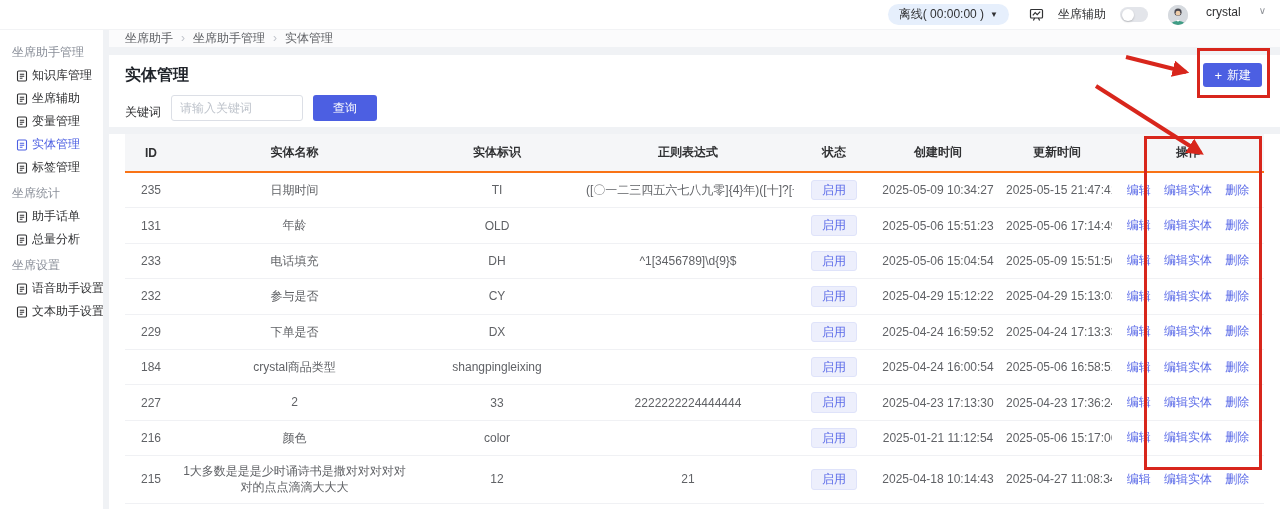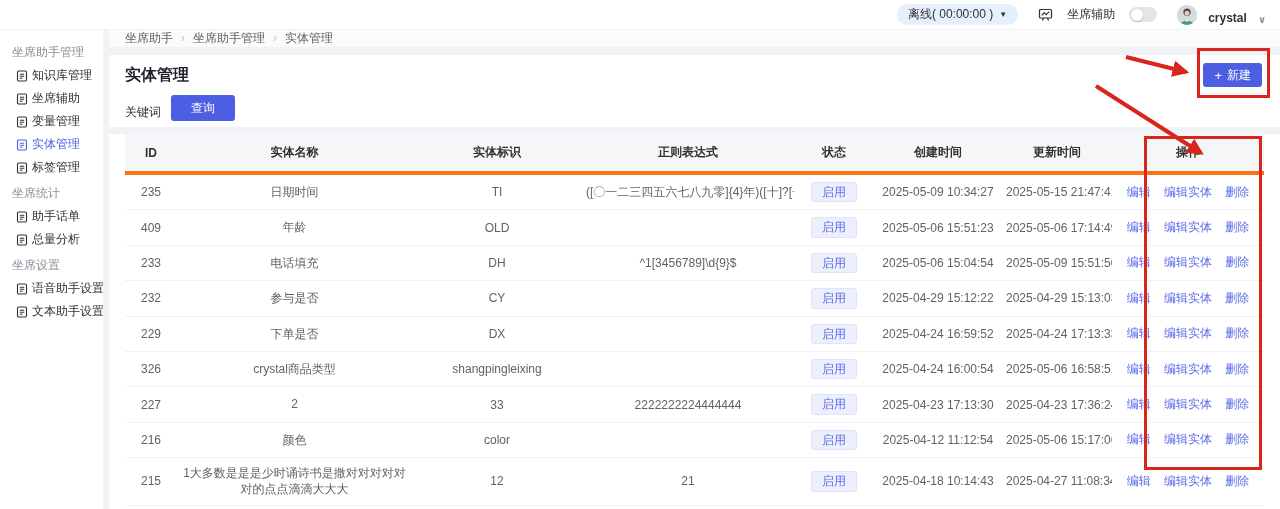--- a/index.html
+++ b/index.html
@@ -12,21 +12,21 @@
 
   
   .topbar { height:30px; background:#fff; display:flex; align-items:center; justify-content:flex-end; padding-right:14px; border-bottom:1px solid #f2f3f5; }
   .topbar-right { display:flex; align-items:center; gap:20px; }
   .status-pill { display:flex; align-items:center; gap:6px; background:#e6effc; border-radius:11px; height:21px; padding:0 11px; color:#303133; cursor:pointer; }
   .status-pill .caret { font-size:8px; color:#303133; }
   .assist { display:flex; align-items:center; gap:14px; }
   .board-icon svg { display:block; }
   .toggle { width:28px; height:15px; background:#e3e5ea; border-radius:8px; position:relative; cursor:pointer; }
   .toggle .knob { position:absolute; left:1.5px; top:1.5px; width:12px; height:12px; background:#fff; border-radius:50%; box-shadow:0 1px 2px rgba(0,0,0,.2); }
-  .user { display:flex; align-items:flex-end; gap:11px; cursor:pointer;font-weight:bold; }
+  .user { display:flex; align-items:flex-start; gap:18px; cursor:pointer; }
   .avatar { width:20px; height:20px; border-radius:50%; overflow:hidden; background:#d6dadf; }
   .user .chev { color:#909399; font-size:10px; }
 
   
   .layout { display:flex; height:479px; }
   .sidebar { width:103px; background:#fff; padding:8px 0 0 8px; flex:none; }
   .side-entry { display:flex; align-items:center; gap:4px; height:23px; color:#303133; cursor:pointer; padding-left:4px; white-space:nowrap; }
   .side-entry.t-header { color:#8a8f99; cursor:default; margin-top:3px; }
   .side-entry.t-item { padding-left:8px; }
   .side-entry.active { color:var(--primary,#4c5fe2); }
@@ -48,21 +48,21 @@
   .kw-input::placeholder { color:#bfc4cc; }
   .btn-primary { background:var(--primary,#4c5fe2); color:#fff; border:none; border-radius:3px; height:26px; padding:0 20px; font-size:12px; font-family:inherit; cursor:pointer; }
   .create-btn { position:absolute; top:8px; right:18px; height:24px; padding:0 11px; display:flex; align-items:center; gap:5px; }
   .create-btn .plus { font-size:13px; line-height:1; }
 
   .table-panel { flex:1; padding:0 16px; display:flex; flex-direction:column; }
   table { width:100%; border-collapse:collapse; table-layout:fixed; }
   thead th { background:#f5f6f8; color:#303133; font-weight:600; font-size:12px; padding:10px 4px; text-align:center; }
   tbody td { color:#606266; font-size:12px; padding:7px 4px; text-align:center; border-bottom:1px solid #f0f1f4; overflow:hidden; white-space:nowrap; }
   tbody td.c-name { white-space:normal; line-height:1.35; }
-  tbody tr:first-child td { border-top:4px solid #f97316; }
+  tbody tr:first-child td { border-top:2px solid #f97316; }
   .badge { display:inline-block; background:var(--badge-bg,#edeffc); color:var(--link,#5a6ae8); border:1px solid #dfe3fa; border-radius:3px; padding:2px 10px; font-size:12px; line-height:1.2; }
   .c-actions a { color:var(--link,#5a6ae8); margin:16px 5px; cursor:pointer; text-decoration:none; }
 
   
   .anno { position:absolute; border:3px solid var(--annotation,#d8261c); pointer-events:none; }
   .anno-create { left:1197px; top:48px; width:73px; height:50px; }
   .anno-actions { left:1144px; top:136px; width:118px; height:334px; }
   .anno-arrows { position:absolute; left:0; top:0; pointer-events:none; }
   .anno-arrows line { stroke:var(--annotation,#d8261c); }
   .anno-arrows .head { fill:var(--annotation,#d8261c); }
@@ -210,20 +210,21 @@
       <div class="breadcrumb-bar">
         <span class="crumb">坐席助手</span>
           <span class="crumb">坐席助手管理</span>
           <span class="crumb">实体管理</span>
       </div>
 
       <section class="panel search-panel">
         <h1 class="page-title">实体管理</h1>
         <div class="search-row">
           <span class="kw-label">关键词</span>
+          <input class="kw-input" type="text" placeholder="请输入关键词" style="">
           <button class="btn-primary">查询</button>
         </div>
         <button class="btn-primary create-btn">
           <span class="plus">+</span>
           <span>新建</span>
         </button>
       </section>
 
       <section class="panel table-panel">
         <table>
@@ -260,21 +261,21 @@
               </td>
               <td>2025-05-09 10:34:27</td>
               <td>2025-05-15 21:47:41</td>
               <td class="c-actions">
                 <a>编辑</a>
                 <a>编辑实体</a>
                 <a>删除</a>
               </td>
             </tr>
               <tr class="">
-              <td class="c-id">409</td>
+              <td class="c-id">131</td>
               <td class="c-name">年龄</td>
               <td>OLD</td>
               <td class="c-regex"></td>
               <td>
                 <span class="badge">启用</span>
               </td>
               <td>2025-05-06 15:51:23</td>
               <td>2025-05-06 17:14:49</td>
               <td class="c-actions">
                 <a>编辑</a>
@@ -324,21 +325,21 @@
               </td>
               <td>2025-04-24 16:59:52</td>
               <td>2025-04-24 17:13:33</td>
               <td class="c-actions">
                 <a>编辑</a>
                 <a>编辑实体</a>
                 <a>删除</a>
               </td>
             </tr>
               <tr class="">
-              <td class="c-id">326</td>
+              <td class="c-id">184</td>
               <td class="c-name">crystal商品类型</td>
               <td>shangpingleixing</td>
               <td class="c-regex"></td>
               <td>
                 <span class="badge">启用</span>
               </td>
               <td>2025-04-24 16:00:54</td>
               <td>2025-05-06 16:58:51</td>
               <td class="c-actions">
                 <a>编辑</a>
@@ -363,21 +364,21 @@
               </td>
             </tr>
               <tr class="">
               <td class="c-id">216</td>
               <td class="c-name">颜色</td>
               <td>color</td>
               <td class="c-regex"></td>
               <td>
                 <span class="badge">启用</span>
               </td>
-              <td>2025-04-12 11:12:54</td>
+              <td>2025-01-21 11:12:54</td>
               <td>2025-05-06 15:17:06</td>
               <td class="c-actions">
                 <a>编辑</a>
                 <a>编辑实体</a>
                 <a>删除</a>
               </td>
             </tr>
               <tr class="">
               <td class="c-id">215</td>
               <td class="c-name">1大多数是是是少时诵诗书是撒对对对对对对的点点滴滴大大大</td>

